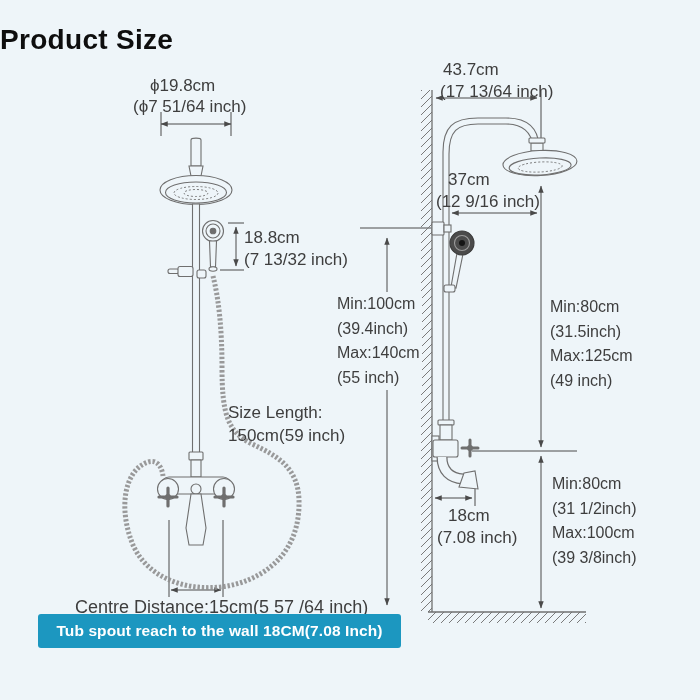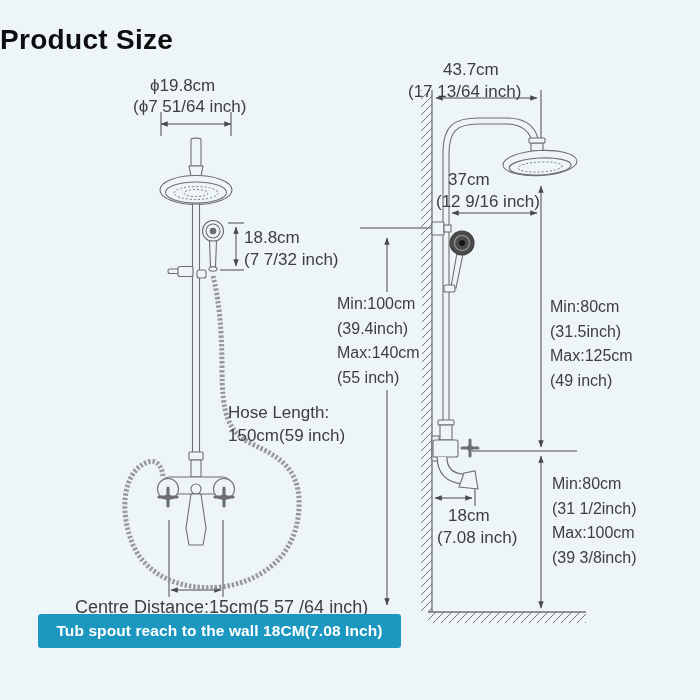--- a/index.html
+++ b/index.html
@@ -182,29 +182,29 @@
           <circle cx="470" cy="448" r="2.4" fill="#6f6f6f"></circle>
         </g>
       </g>
     </g>
   </svg>
 
   <div class="lbl" style="left:150px;top:76px">ϕ19.8cm</div>
   <div class="lbl" style="left:133px;top:97px">(ϕ7 51/64 inch)</div>
 
   <div class="lbl" style="left:244px;top:228px">18.8cm</div>
-  <div class="lbl" style="left:244px;top:250px">(7 7/32 inch)</div>
-
-  <div class="lbl" style="left:228px;top:403px">Hose Length:</div>
+  <div class="lbl" style="left:244px;top:250px">(7 13/32 inch)</div>
+
+  <div class="lbl" style="left:228px;top:403px">Size Length:</div>
   <div class="lbl" style="left:228px;top:426px">150cm(59 inch)</div>
 
   <div class="lbl big" style="left:75px;top:597px">Centre Distance:15cm(5 57 /64 inch)</div>
 
   <div class="lbl" style="left:443px;top:60px">43.7cm</div>
-  <div class="lbl" style="left:408px;top:82px">(17 13/64 inch)</div>
+  <div class="lbl" style="left:440px;top:82px">(17 13/64 inch)</div>
 
   <div class="lbl" style="left:448px;top:170px">37cm</div>
   <div class="lbl" style="left:436px;top:192px">(12 9/16 inch)</div>
 
   <div class="blk" style="left:335px;top:292px">
     <div>Min:100cm</div>
     <div>(39.4inch)</div>
     <div>Max:140cm</div>
     <div>(55 inch)</div>
   </div>

